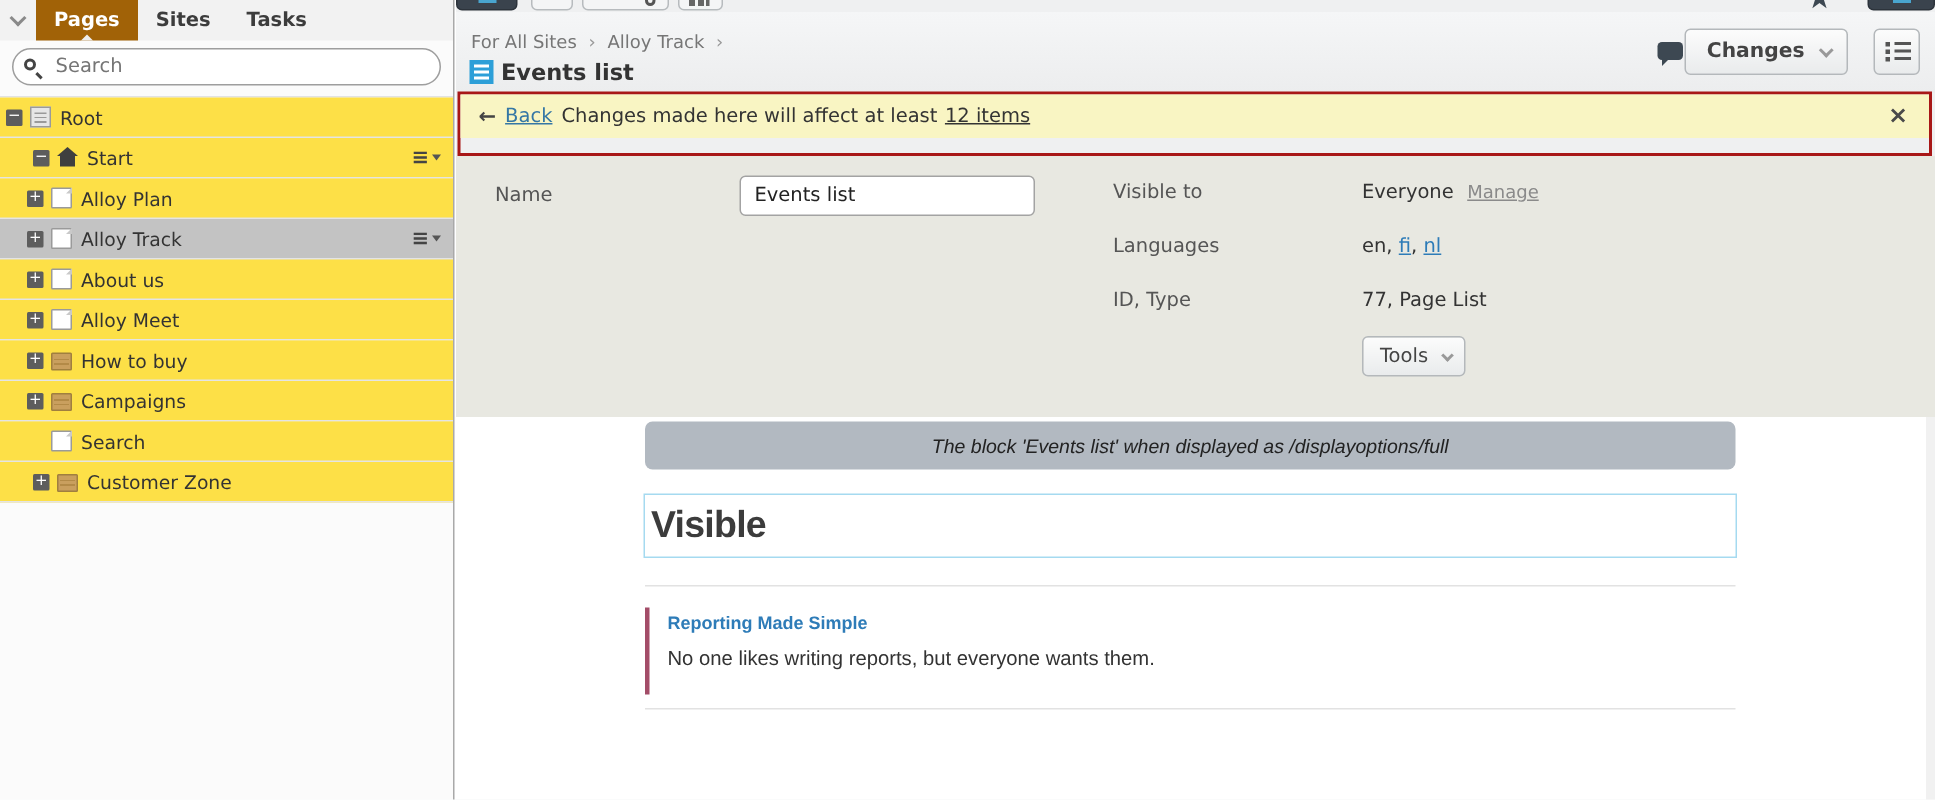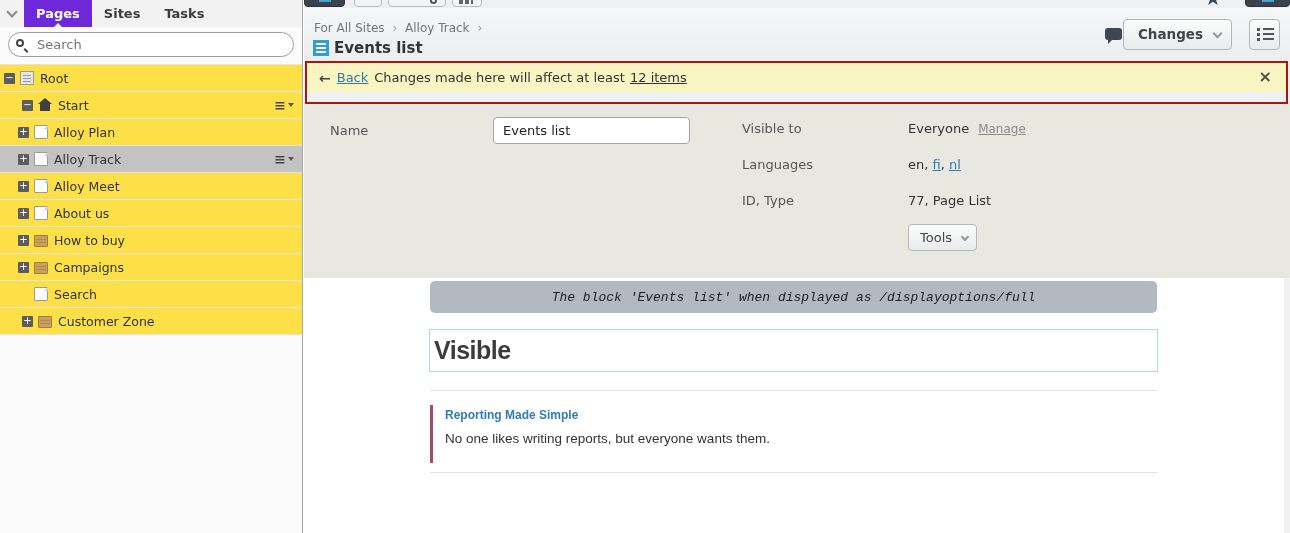--- a/index.html
+++ b/index.html
@@ -8,21 +8,21 @@
 
   
   .sidebar { position:absolute; left:0; top:0; width:303px; height:533px;
     background:#fbfbfb; border-right:1px solid #a9a9a9; }
   .tabbar { height:27px; display:flex; align-items:stretch; background:#f2f2f2; position:relative; }
   .collapse { width:24px; display:flex; align-items:center; justify-content:center; cursor:pointer; }
   .chev-down { width:8px; height:8px; border-right:2px solid #8a8a8a; border-bottom:2px solid #8a8a8a;
     transform:rotate(45deg); margin-top:-4px; }
   .tab { padding:0 12px; display:flex; align-items:center; font-size:13px; font-weight:bold;
     color:#3c3c3c; cursor:pointer; position:relative; }
-  .tab.active { background:#6d28d9; color:#fff; }
+  .tab.active { background:#a16207; color:#fff; }
   .tab.active::after { content:""; position:absolute; left:50%; bottom:0; margin-left:-4px;
     border-left:4px solid transparent; border-right:4px solid transparent; border-bottom:4px solid #ededed; }
   .searchwrap { padding:5px 8px 7px 8px; position:relative; }
   .searchwrap input { width:100%; height:25px; border:1px solid #9e9e9e; border-radius:13px;
     padding:2px 10px 2px 28px; font-size:13px; color:#555; background:#fff; outline:none;
     font-family:"DejaVu Sans",sans-serif; }
   .mag { position:absolute; left:16px; top:12px; width:8px; height:8px; border:2px solid #444;
     border-radius:50%; }
   .mag::after { content:""; position:absolute; left:7px; top:7px; width:2px; height:5px;
     background:#444; transform:rotate(-45deg); }
@@ -114,21 +114,21 @@
   .tools-btn { position:absolute; left:604px; top:120px; height:27px; padding:0 24px 0 11px;
     font-size:13px; line-height:25px; }
   .tools-btn .ch { position:absolute; right:8px; top:9px; width:6px; height:6px;
     border-right:2px solid #999; border-bottom:2px solid #999; transform:rotate(45deg); }
 
   .preview { position:absolute; left:0; top:278px; width:100%; height:255px; background:#fff;
     font-family:"Liberation Sans",sans-serif; border-right:6px solid #f1f1f1; }
   .banner { position:absolute; left:126px; width:727px; height:32px; background:#b2b9c1;
     border-radius:5px; display:flex; align-items:center; justify-content:center;
     font-size:13px; font-style:italic; color:#222; }
-  .banner1 { top:3px;font-family:Liberation Mono, monospace; } .banner2 { top:214px; height:34px; }
+  .banner1 { top:3px; } .banner2 { top:214px; height:34px; }
   .events-box { position:absolute; left:125px; top:51px; width:729px; height:43px;
     border:1px solid #a5daf0; display:flex; align-items:center; }
   .events-box .h { font-size:25px; font-weight:bold; color:#3c3c3c; padding-left:4px;
     letter-spacing:-0.5px; }
   .hrule { position:absolute; left:126px; width:727px; border-top:1px solid #e2e2e2; }
   .hr1 { top:112px; } .hr2 { top:194px; }
   .article { position:absolute; left:126px; top:127px; width:727px; height:58px;
     border-left:3px solid #a34d68; padding-left:12px; }
   .article .at { font-size:12px; font-weight:bold; color:#2e7cb8; margin-top:3px; cursor:pointer; }
   .article .ab { font-size:13.5px; color:#333; margin-top:9px; }
@@ -180,26 +180,26 @@
       <span class="tic ic-page"></span>
       <span>Alloy Track</span>
       <span class="ctx">
           <span class="bars">≡</span>
           <span class="car"></span>
         </span>
     </div>
     <div class="trow lvl2">
       <span class="exp plus"></span>
       <span class="tic ic-page"></span>
+      <span>About us</span>
+    </div>
+    <div class="trow lvl2">
+      <span class="exp plus"></span>
+      <span class="tic ic-page"></span>
       <span>Alloy Meet</span>
-    </div>
-    <div class="trow lvl2">
-      <span class="exp plus"></span>
-      <span class="tic ic-page"></span>
-      <span>About us</span>
     </div>
     <div class="trow lvl2">
       <span class="exp plus"></span>
       <span class="tic ic-folder"></span>
       <span>How to buy</span>
     </div>
     <div class="trow lvl2">
       <span class="exp plus"></span>
       <span class="tic ic-folder"></span>
       <span>Campaigns</span>

